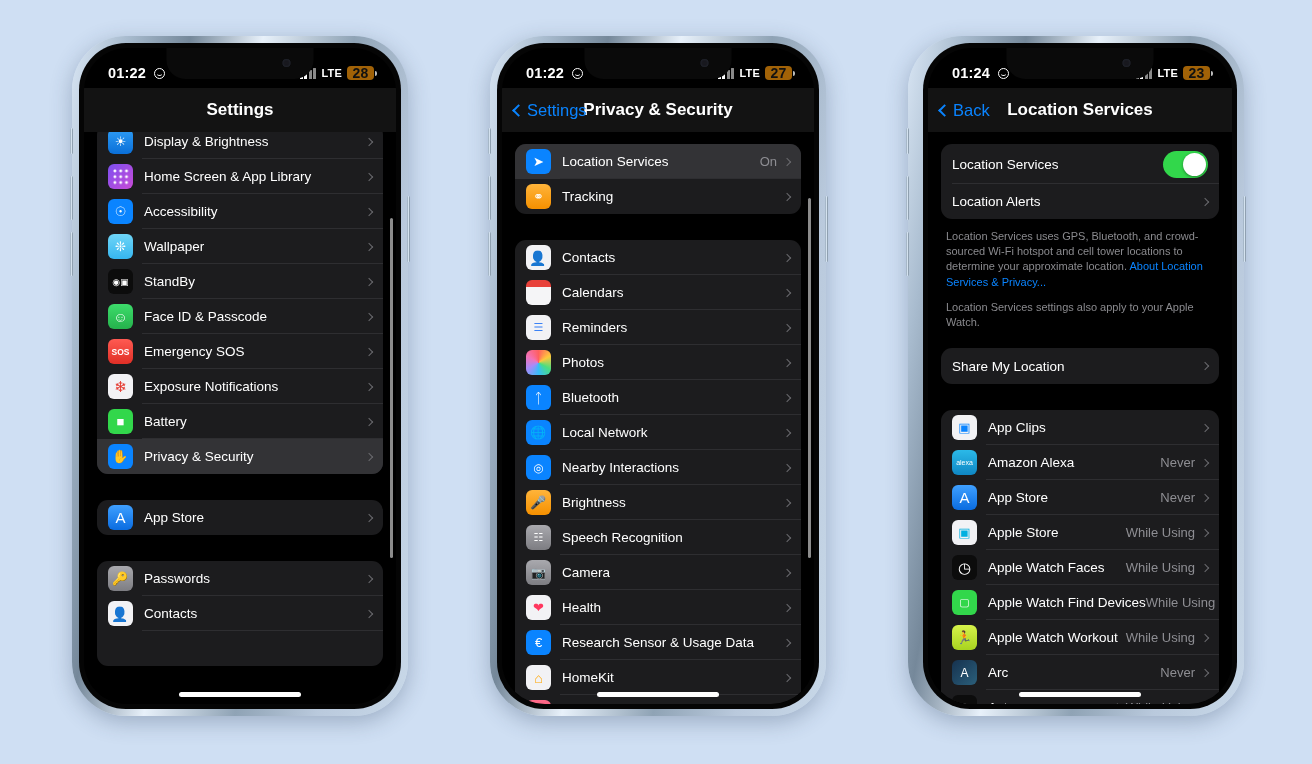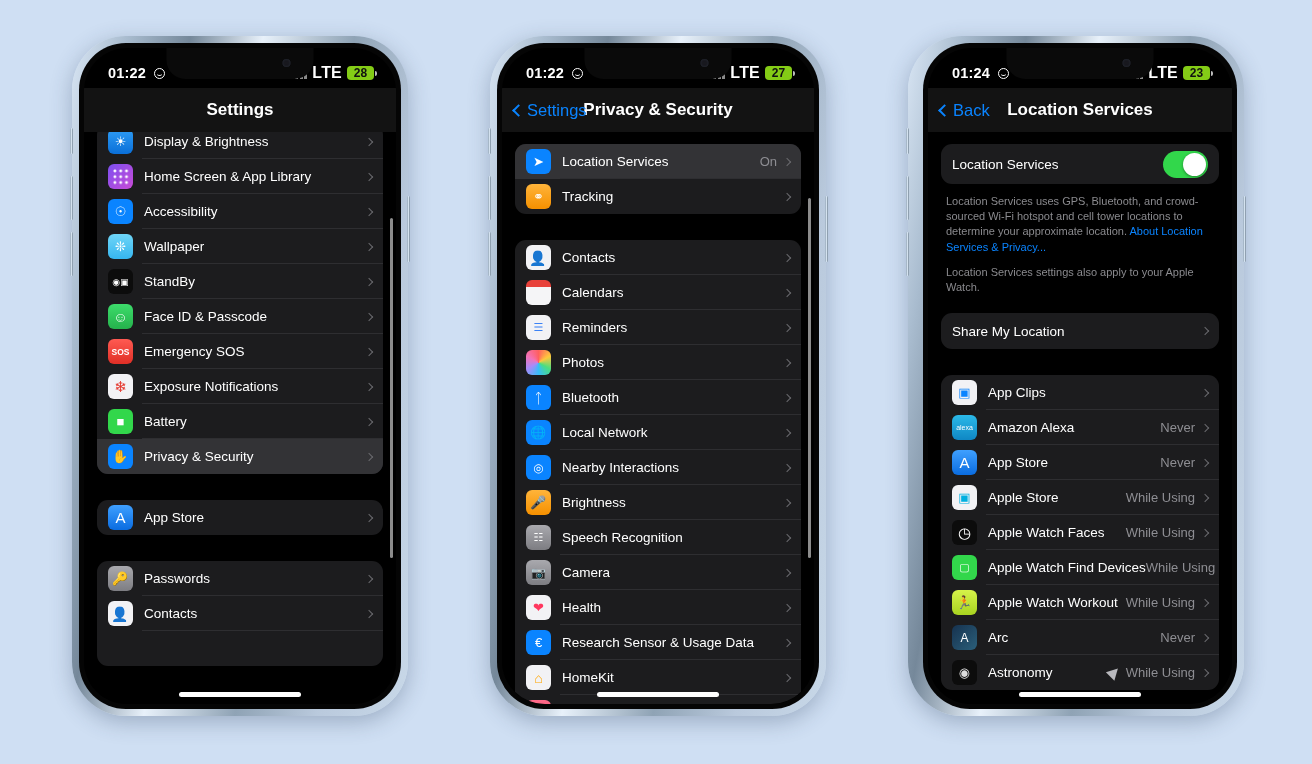--- a/index.html
+++ b/index.html
@@ -81,25 +81,25 @@
     width:5px; height:2.5px; border-radius:0 0 4px 4px;
     border-bottom:1.4px solid #fff;
   }
   .sb-right { display: flex; align-items: center; gap: 5px; }
   .bars { display: flex; align-items: flex-end; gap: 1.5px; height: 11px; }
   .bars i { width: 3px; background: #fff; border-radius: .5px; display:block; }
   .bars i:nth-child(1){ height:4px; }
   .bars i:nth-child(2){ height:6px; }
   .bars i:nth-child(3){ height:8.5px; background:#8a8a8a; }
   .bars i:nth-child(4){ height:11px; background:#8a8a8a; }
-  .lte { font-size: 16px; font-weight: bold; }
+  .lte { font-size: 11px; font-weight: bold; }
   .battery {
     width: 27px; height: 14px; border-radius: 4px;
-    background: #84cc16; color:#111;
-    font-size: 12px; font-weight: bold;
+    background: #a16207; color:#111;
+    font-size: 14px; font-weight: bold;
     display:flex; align-items:center; justify-content:center;
     position: relative;
   }
   .battery:after {
     content:""; position:absolute; right:-3px; top:4.5px;
     width:2px; height:5px; border-radius:0 2px 2px 0;
     background:#bdbdbd;
   }
 
   
@@ -556,20 +556,24 @@
 
         <div class="body">
           <div class="group" style="margin-top:12px; margin-bottom:10px;">
             <div class="row" style="height:40px;">
               <span class="lbl">Location Services</span>
               <span class="toggle">
                   <span class="knob"></span>
                 </span>
               <span class="sep" style="left:11px;"></span>
             </div>
+            <div class="row">
+              <span class="lbl">Location Alerts</span>
+              <span class="chev"></span>
+            </div>
           </div>
 
           <div class="footnote" style="margin-top:8px;">
             <span>Location Services uses GPS, Bluetooth, and crowd-sourced Wi-Fi hotspot and cell tower locations to determine your approximate location. </span><a href="#">About Location Services &amp; Privacy...</a>
           </div>
 
           <div class="footnote second" style="margin-top:-8px;">
             <span>Location Services settings also apply to your Apple Watch.</span>
           </div>
 

